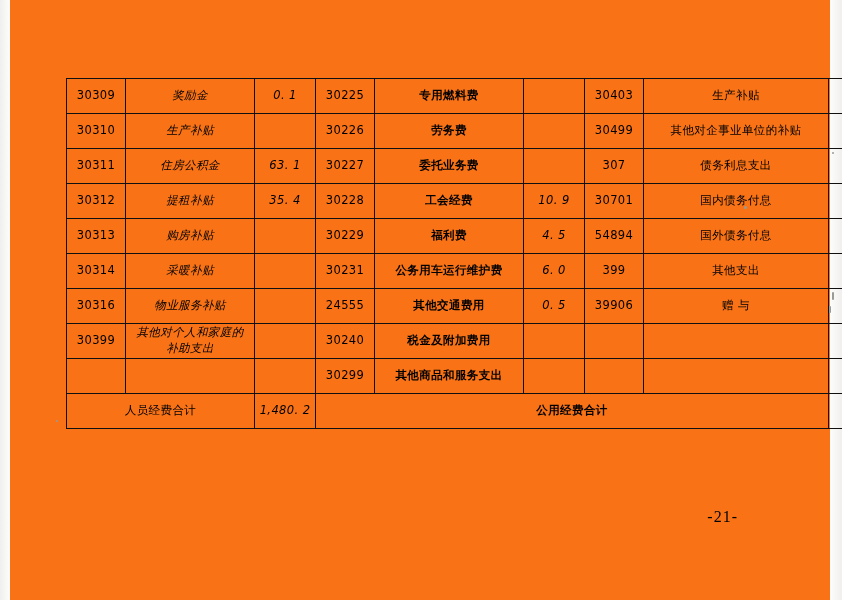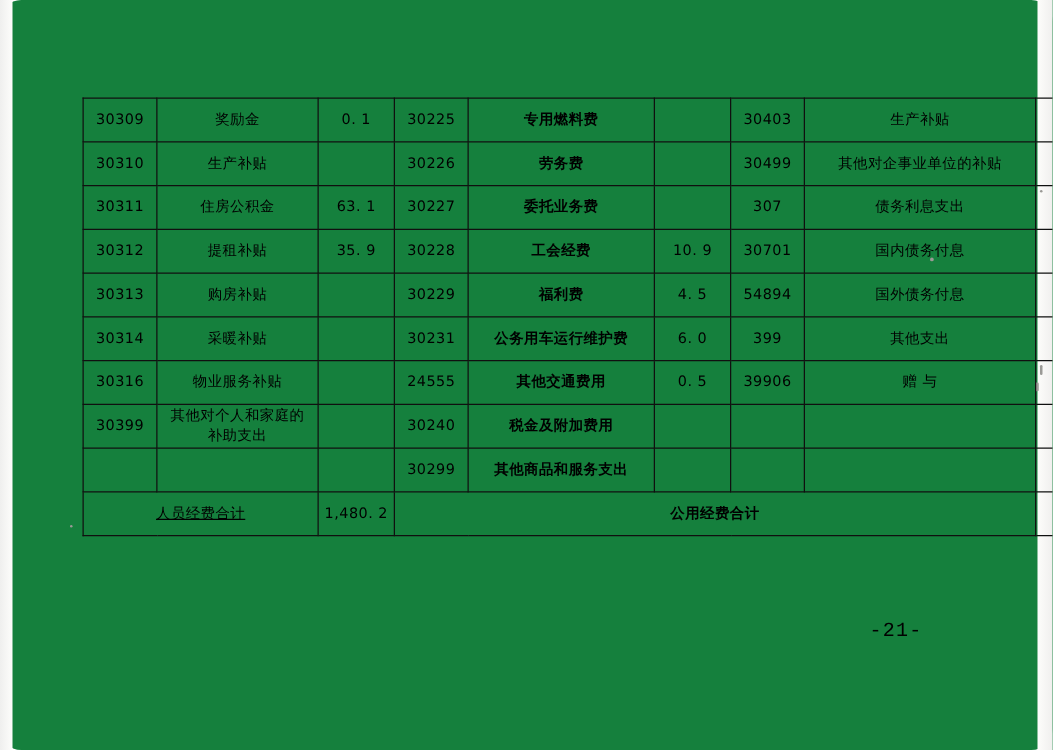--- a/index.html
+++ b/index.html
@@ -14,22 +14,21 @@
     color: #000000;
     position: relative;
     overflow: hidden;
   }
   .page {
     position: absolute;
     left: 0;
     top: 0;
     width: 842px;
     height: 600px;
-    background: #15803d;
-    border-radius: 17px;
+    background: #f97316;
   }
   
   .scan-edge-left {
     position: absolute;
     left: 0; top: 0;
     width: 10px; height: 600px;
     background: linear-gradient(to right, #efefee, #fdfdfb);
   }
   .scan-edge-right {
     position: absolute;
@@ -56,38 +55,38 @@
     line-height: 1.35;
     font-family: "DejaVu Sans", "Liberation Sans", sans-serif;
     letter-spacing: 0.4px;
   }
   td.code {
     width: 54px;
     font-size: 11px;
     letter-spacing: 0;
     font-family: "Liberation Sans", sans-serif;
   }
-  td.name1 { width: 124px; }
+  td.name1 { width: 124px; font-style: italic; }
   td.amt   { width: 56px; text-align: right; padding-right: 8px;
-             font-family: "Liberation Sans", sans-serif; letter-spacing: 0; font-size: 11px; }
+             font-family: "Liberation Sans", sans-serif; letter-spacing: 0; font-size: 11px; font-style: italic; }
   td.name2 { width: 144px; font-weight: bold; }
   td.name3 { width: 180px; }
 
   td.tall { height: 58px; }
 
   tr.total td { height: 34px; }
-  td.total-label-1 { font-weight: normal; text-decoration: underline; }
+  td.total-label-1 { font-weight: normal; }
   td.total-label-2 { font-weight: bold; }
 
   .pagenum {
     position: absolute;
     right: 104px;
-    top: 496px;
+    top: 508px;
     font-size: 16px;
-    font-family: Liberation Mono, monospace;
+    font-family: Liberation Serif, serif;
     letter-spacing: 1px;
   }
   .speck {
     position: absolute;
     background: #9a9a96;
     border-radius: 50%;
   }
   .speck.s1 { left: 744px; top: 206px; width: 3px; height: 3px; }
   .speck.s2 { left: 832px; top: 152px; width: 2px; height: 2px; }
   .speck.s3 { left: 832px; top: 292px; width: 2px; height: 8px; border-radius: 1px; }
@@ -138,21 +137,21 @@
         <td class="code">30227</td>
         <td class="name2">委托业务费</td>
         <td class="amt"></td>
         <td class="code">307</td>
         <td class="name3">债务利息支出</td>
         <td class="amt"></td>
       </tr>
       <tr>
         <td class="code">30312</td>
         <td class="name1">提租补贴</td>
-        <td class="amt">35. 9</td>
+        <td class="amt">35. 4</td>
         <td class="code">30228</td>
         <td class="name2">工会经费</td>
         <td class="amt">10. 9</td>
         <td class="code">30701</td>
         <td class="name3">国内债务付息</td>
         <td class="amt"></td>
       </tr>
       <tr>
         <td class="code">30313</td>
         <td class="name1">购房补贴</td>

